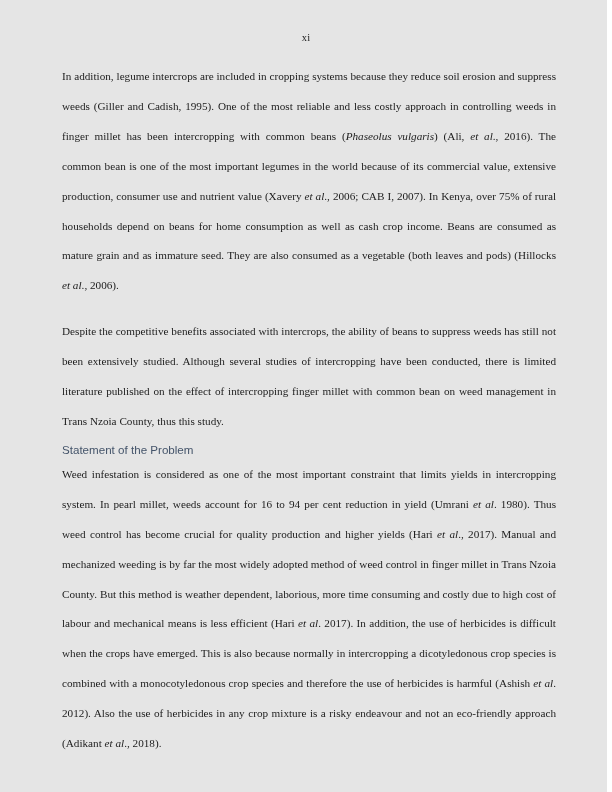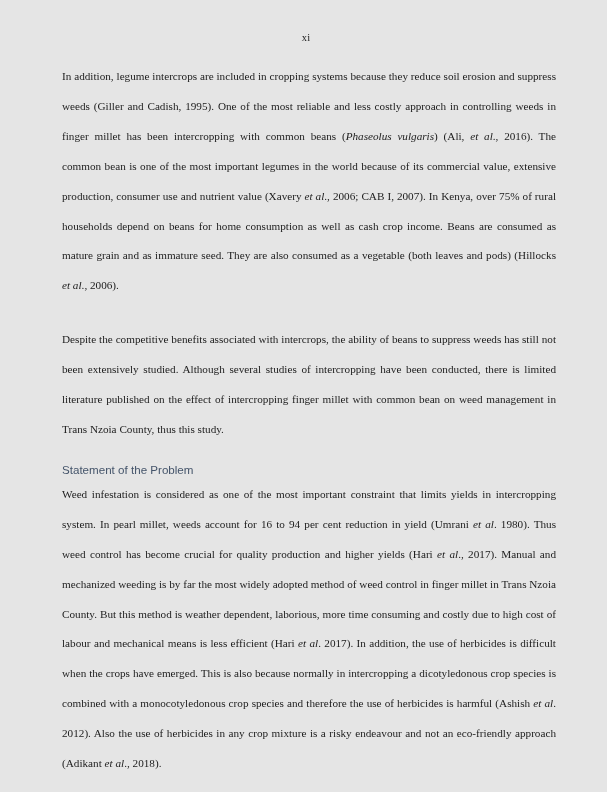--- a/index.html
+++ b/index.html
@@ -44,41 +44,41 @@
     margin: 0 0 0 0;
     font-size: 11.2px;
     line-height: 29.9px;
     text-align: justify;
     text-justify: inter-word;
     color: #1c1c1c;
     hyphens: none;
   }
 
   p.body + p.body {
-    margin-top: 24px;
+    margin-top: 16px;
   }
 
   .gap-before {
     margin-top: 12px;
   }
 
   
   .section-heading {
     font-family: "Liberation Sans", "DejaVu Sans", sans-serif;
     font-size: 11.6px;
     font-weight: 400;
     color: #44546A;
     line-height: 16px;
     margin: 0;
     padding: 0;
     text-align: left;
   }
 
   .heading-block {
-    margin-top: 17px;
+    margin-top: 5px;
   }
 
   .heading-block p.body {
     margin-top: 2px;
   }
 
   i, em { }
 </style>
 </head>
 <body>

